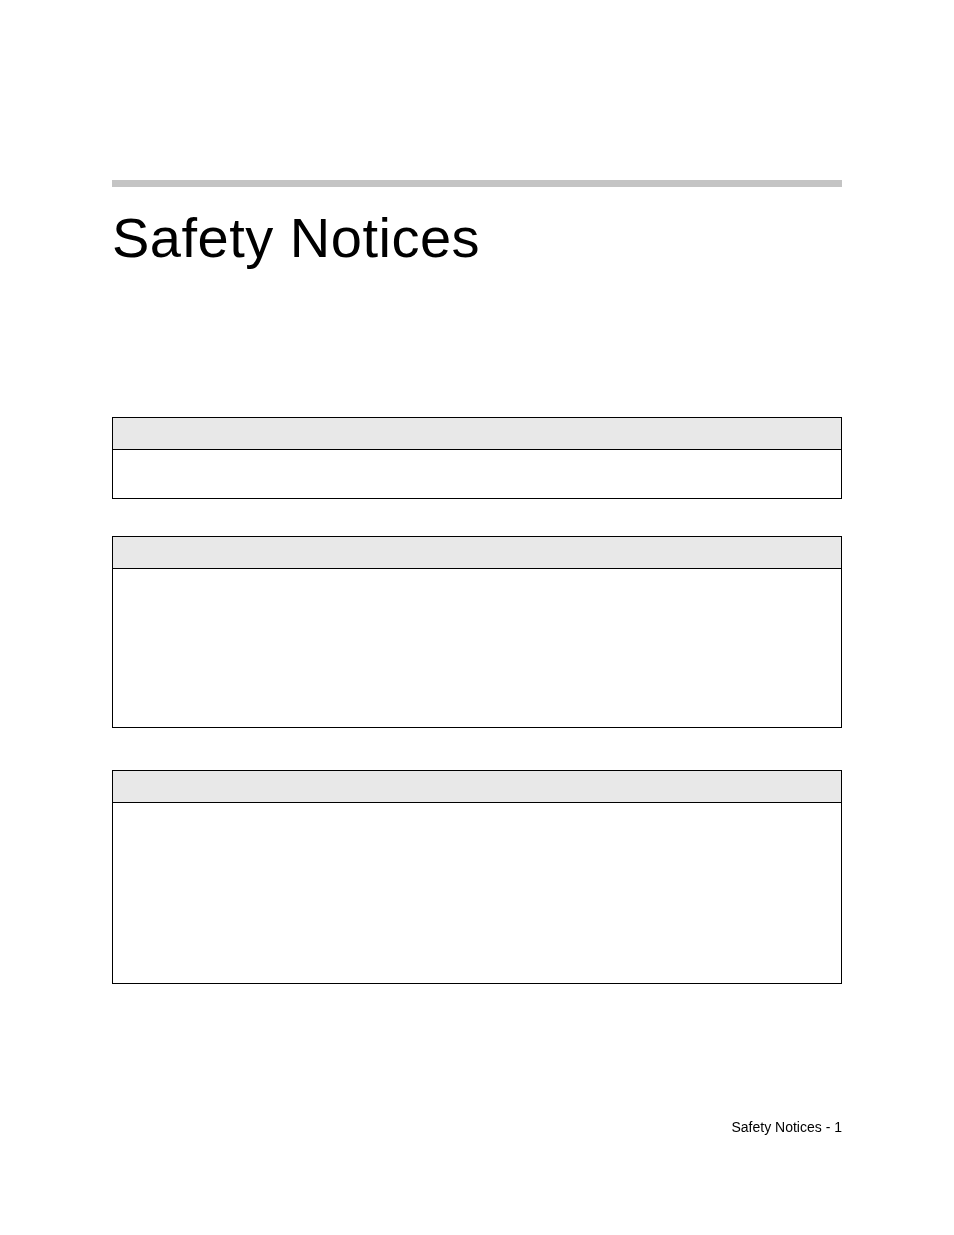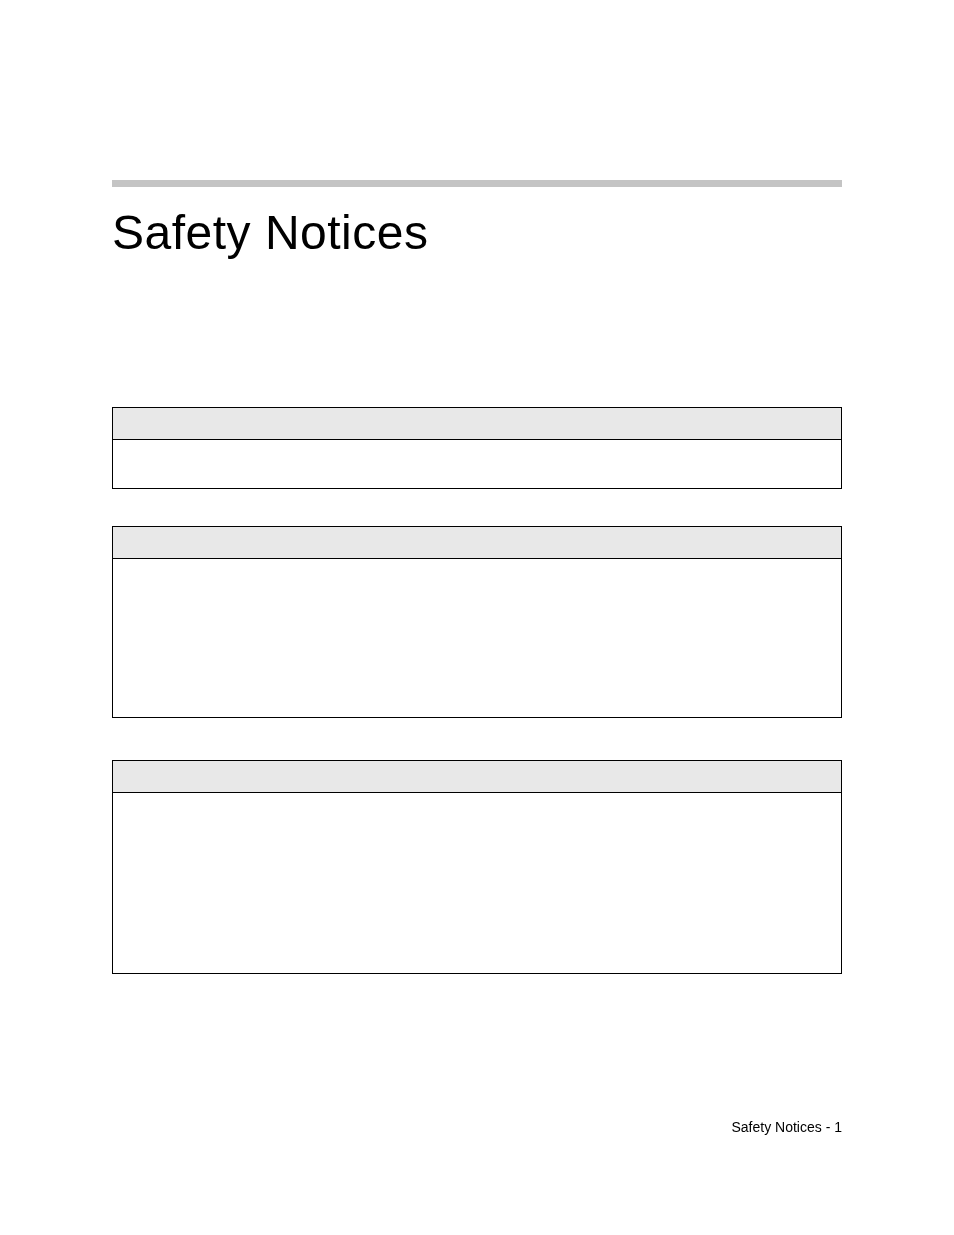--- a/index.html
+++ b/index.html
@@ -12,21 +12,21 @@
     }
     .page {
       padding: 180px 112px 0 112px;
     }
     .divider {
       height: 7px;
       background: #c4c4c4;
       margin-bottom: 18px;
     }
     .title {
-      font-size: 48px;
+      font-size: 56px;
       font-weight: 300;
       color: #000;
       font-family: "Futura", "Century Gothic", Arial, sans-serif;
       letter-spacing: 0.5px;
     }
     .notice-box {
       border: 1.5px solid #000;
       margin-top: 0;
     }
     .notice-header {

